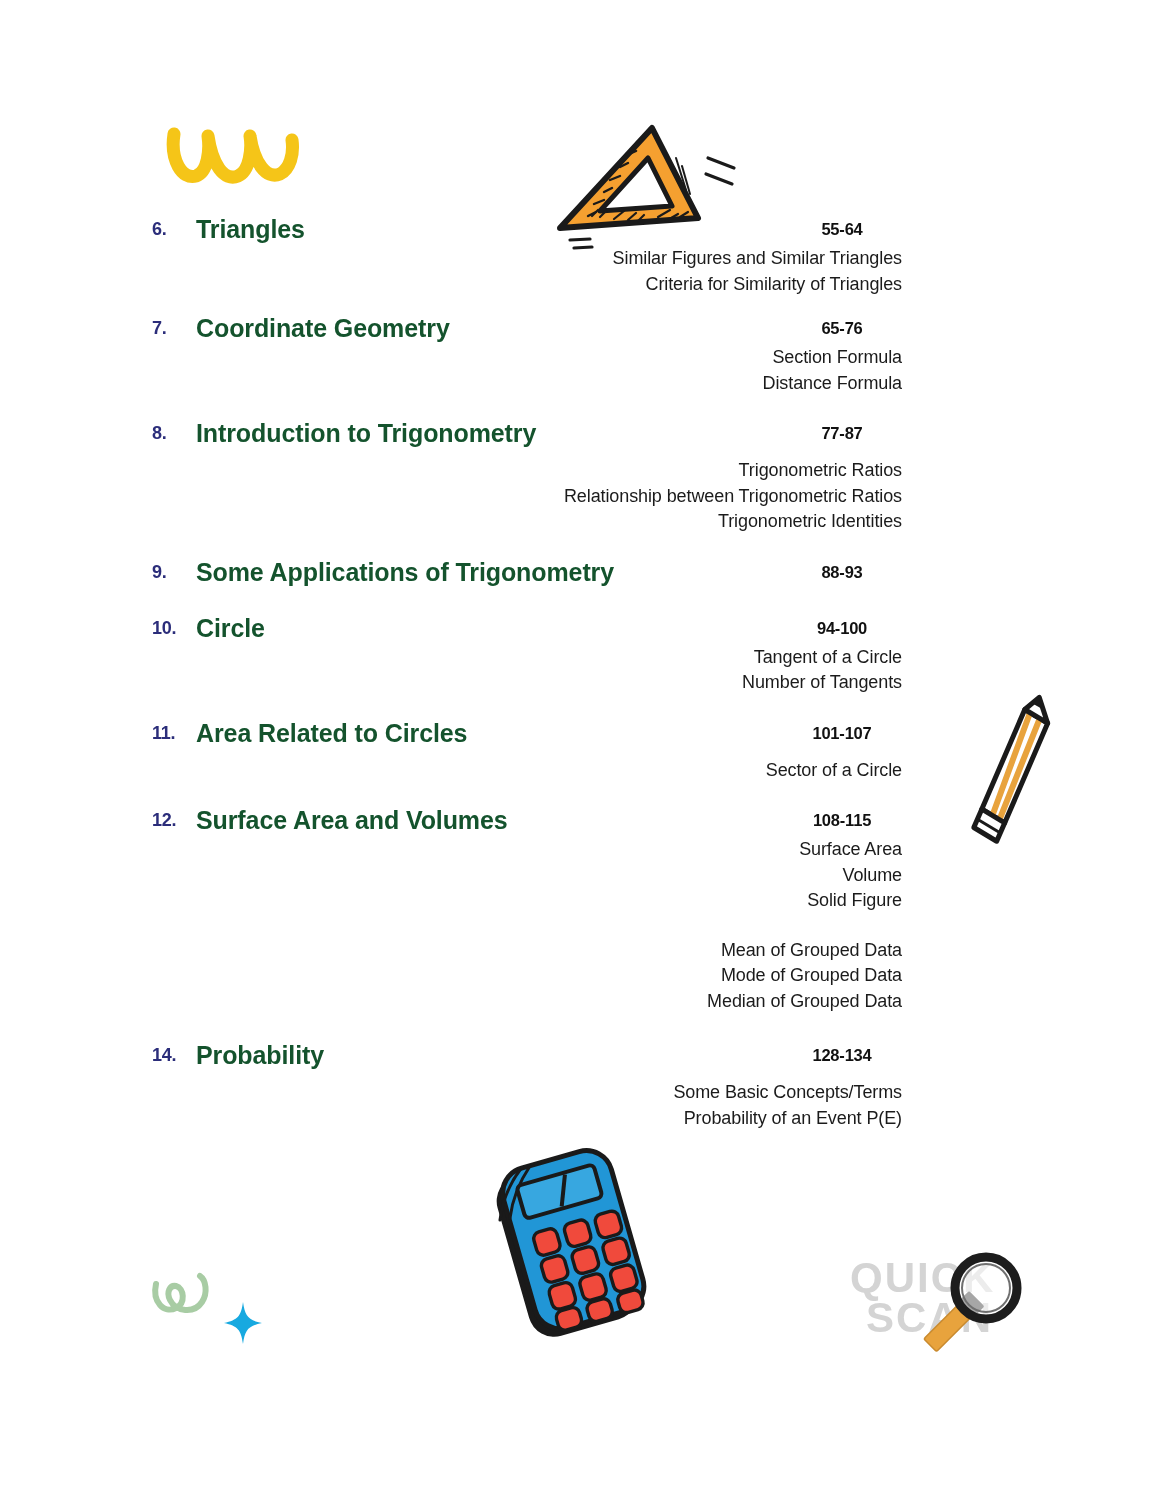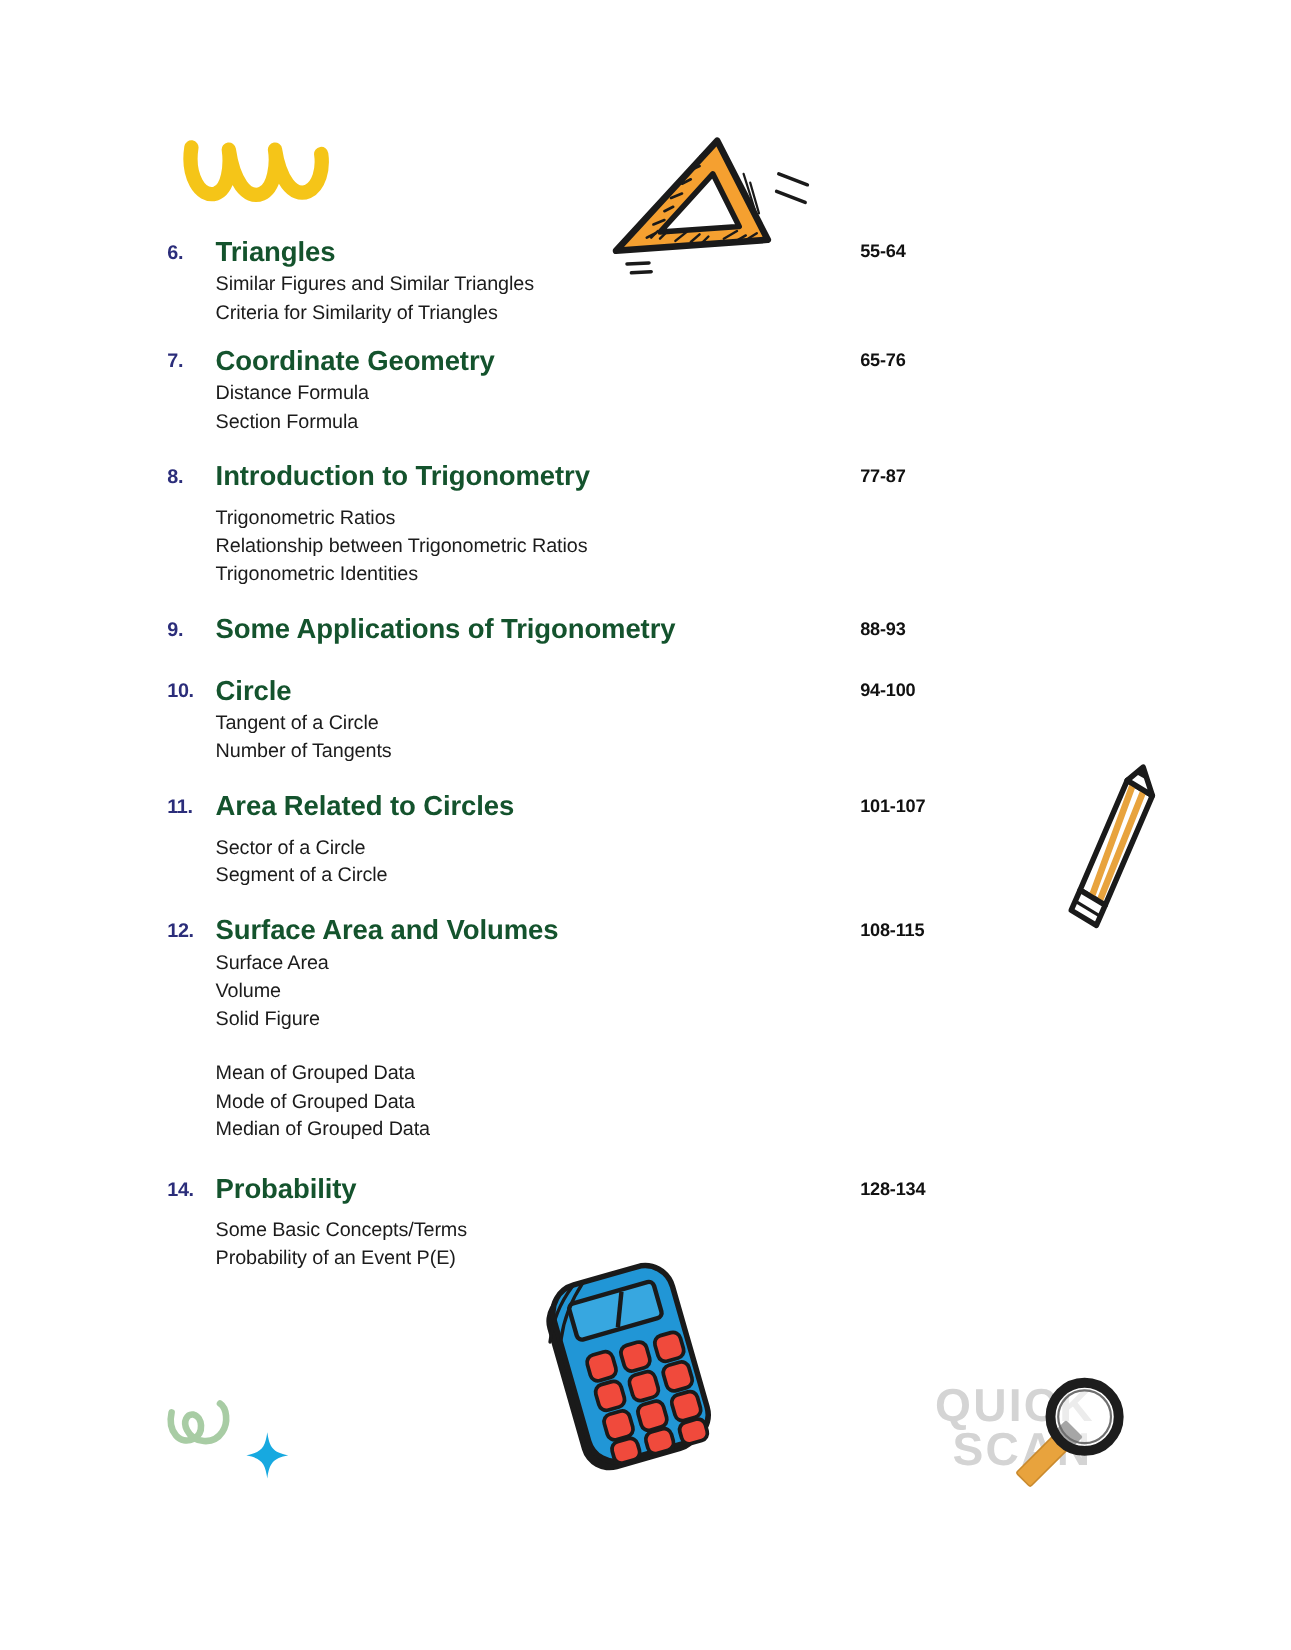--- a/index.html
+++ b/index.html
@@ -56,31 +56,32 @@
     font-size: 25px;
     line-height: 26px;
     letter-spacing: -0.1px;
     white-space: nowrap;
   }
   .ch-pages {
     position: absolute;
     right: 0;
     top: 0;
     width: 120px;
-    text-align: left;
+    text-align: center;
     color: #111111;
     font-weight: bold;
     font-size: 16.5px;
     line-height: 26px;
     letter-spacing: -0.2px;
   }
   .sub-list {
     margin: 2px 0 0 0;
     padding: 0;
     list-style: none;
+    text-align: right;
   }
   .sub-item {
     margin-left: 44px;
     color: #1b1b1b;
     font-size: 18px;
     line-height: 25.5px;
     letter-spacing: -0.1px;
     white-space: nowrap;
   }
 
@@ -173,22 +174,22 @@
       </ul>
     </div>
 
     <div class="entry gap-md">
       <div class="entry-head">
         <span class="ch-num">7.</span>
         <span class="ch-title">Coordinate Geometry</span>
         <span class="ch-pages">65-76</span>
       </div>
       <ul class="sub-list">
+        <li class="sub-item">Section Formula</li>
         <li class="sub-item">Distance Formula</li>
-        <li class="sub-item">Section Formula</li>
       </ul>
     </div>
 
     <div class="entry gap-md head-gap">
       <div class="entry-head">
         <span class="ch-num">8.</span>
         <span class="ch-title">Introduction to Trigonometry</span>
         <span class="ch-pages">77-87</span>
       </div>
       <ul class="sub-list">
@@ -219,21 +220,20 @@
     </div>
 
     <div class="entry gap-md head-gap">
       <div class="entry-head">
         <span class="ch-num">11.</span>
         <span class="ch-title">Area Related to Circles</span>
         <span class="ch-pages">101-107</span>
       </div>
       <ul class="sub-list">
         <li class="sub-item">Sector of a Circle</li>
-        <li class="sub-item">Segment of a Circle</li>
       </ul>
     </div>
 
     <div class="entry gap-md">
       <div class="entry-head">
         <span class="ch-num">12.</span>
         <span class="ch-title">Surface Area and Volumes</span>
         <span class="ch-pages">108-115</span>
       </div>
       <ul class="sub-list">

